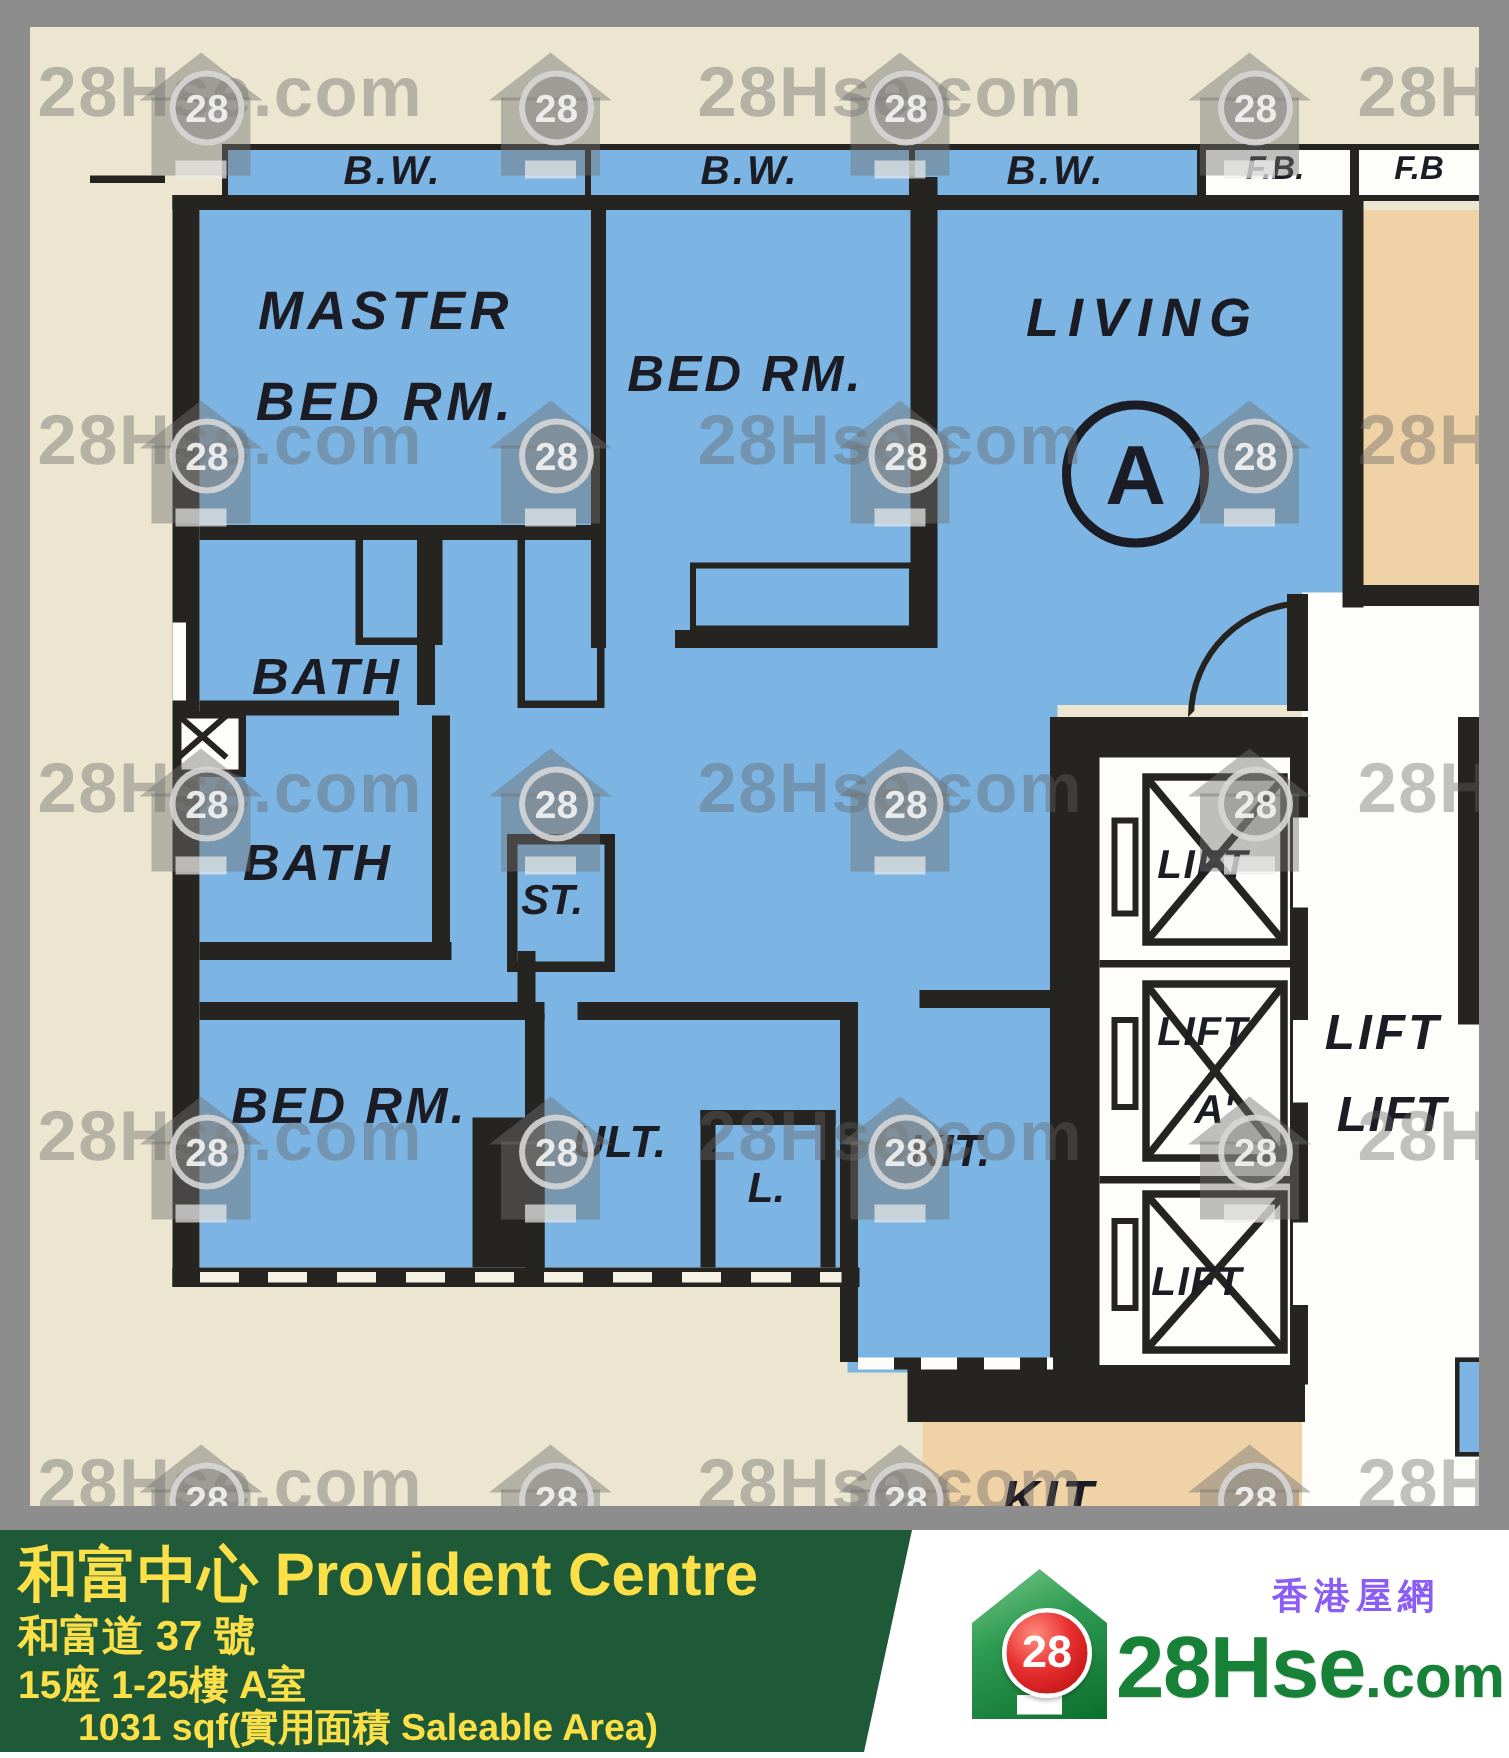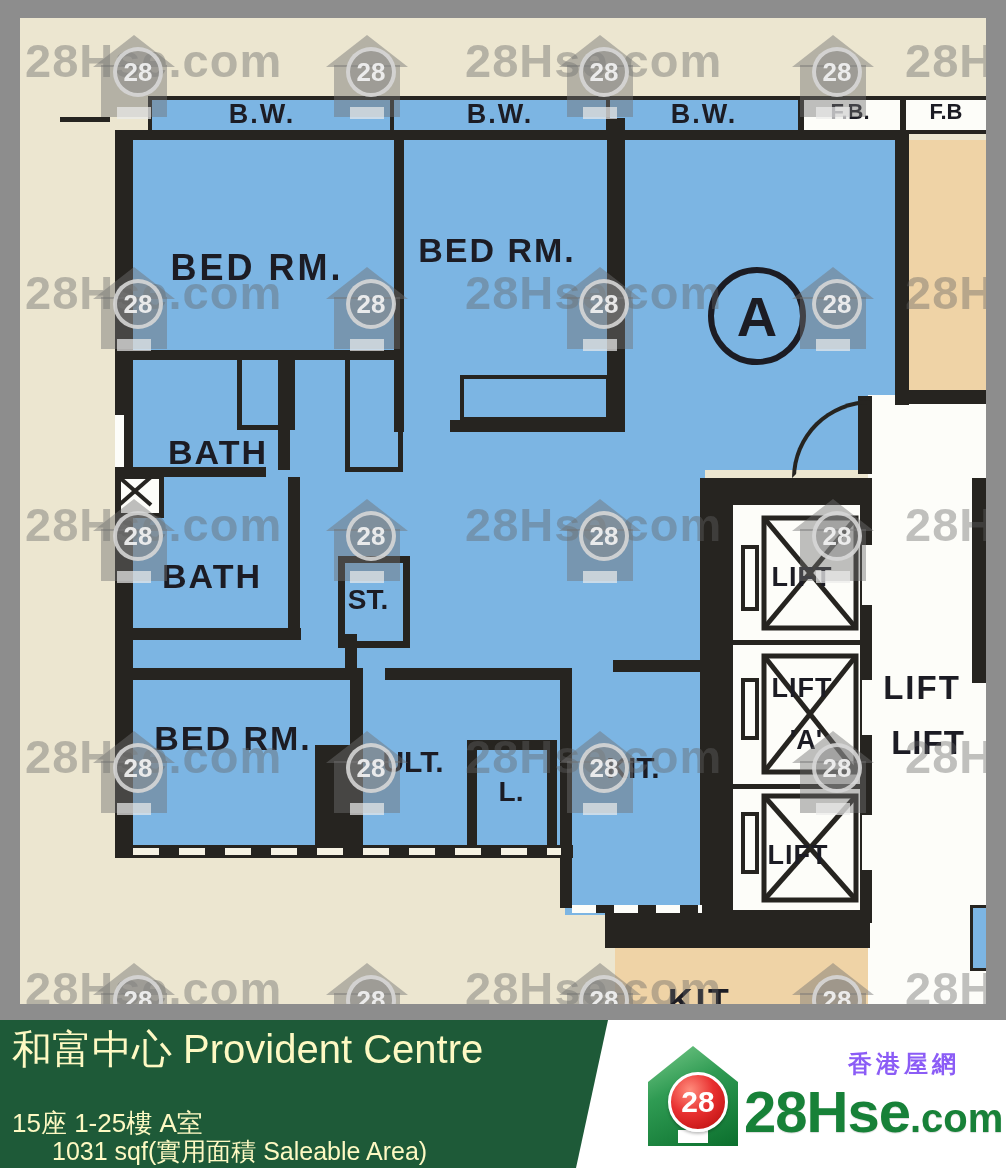--- a/index.html
+++ b/index.html
@@ -5,21 +5,21 @@
   html,body{margin:0;padding:0;}
   body{font-family:"Liberation Sans","DejaVu Sans",sans-serif;}
   #canvas{position:relative;width:1006px;height:1172px;background:#8d8d8d;overflow:hidden;}
   .abs{position:absolute;}
   .wall{position:absolute;background:#262420;}
   .blue{position:absolute;background:#7cb5e3;}
   .tan{position:absolute;background:#efd3a6;}
   .white{position:absolute;background:#fdfdf9;}
   .outline{position:absolute;border:4px solid #262420;background:transparent;}
   .lbl{position:absolute;transform:translate(-50%,-50%);font-weight:bold;color:#1c1c24;
-       white-space:nowrap;z-index:14;font-family:"Liberation Sans","DejaVu Sans",sans-serif;}
+       white-space:nowrap;z-index:14;font-family:"Liberation Sans","DejaVu Sans",sans-serif;font-style:italic;}
   #plan-layer{position:absolute;left:0;top:0;width:1006px;height:1004px;overflow:hidden;z-index:1;}
   .hatch{position:absolute;background:
      repeating-linear-gradient(45deg, rgba(70,70,70,.85) 0 2px, rgba(255,255,255,.9) 2px 6px);
      border-top:2px solid #333;border-bottom:2px solid #333;}
   .win-dash{position:absolute;background:
      repeating-linear-gradient(90deg,#f6f2e3 0 26px, transparent 26px 46px);z-index:6;}
   .bwbox{position:absolute;border:4px solid #262420;background:#7cb5e3;z-index:5;}
   .fbbox{position:absolute;border:4px solid #262420;background:#fdfdf9;z-index:5;}
   .wall{z-index:5;}
   .fill{z-index:2;}
@@ -45,21 +45,21 @@
      border:4px solid rgba(225,225,225,.8);border-radius:50%;background:rgba(135,135,135,.5);
      color:rgba(242,242,242,.92);font-weight:bold;font-size:26px;line-height:42px;text-align:center;}
   .wm-icon i{position:absolute;left:24px;bottom:2px;width:34px;height:12px;
      background:rgba(235,235,235,.7);z-index:1;}
   
   .frame{position:absolute;background:#8d8d8d;z-index:30;}
   
   #footer{position:absolute;left:0;top:1020px;width:1006px;height:152px;background:#ffffff;z-index:40;}
   #green-poly{position:absolute;left:0;top:0;width:1006px;height:148px;background:#1e5a38;
      clip-path:polygon(0 0,608px 0,576px 148px,0 148px);}
-  .ft{position:absolute;color:#fef9c3;font-weight:normal;white-space:nowrap;}
+  .ft{position:absolute;color:#fde047;font-weight:bold;white-space:nowrap;}
   .logo-house{position:absolute;left:648px;top:26px;width:90px;height:100px;
      background:linear-gradient(155deg,#79ca8a 0%,#2f9b53 40%,#0b6f2d 100%);
      clip-path:polygon(50% 0,100% 36%,100% 100%,0 100%,0 36%);}
   .logo-door{position:absolute;left:678px;top:110px;width:30px;height:13px;background:#fff;}
   .logo-badge{position:absolute;left:668px;top:52px;width:54px;height:54px;border:3px solid #fff;
      border-radius:50%;background:radial-gradient(circle at 35% 28%,#ff8d7d 0%,#e83030 45%,#b50a0a 100%);
      color:#fff;font-weight:bold;font-size:30px;line-height:54px;text-align:center;
      font-family:"Liberation Sans",sans-serif;box-shadow:0 2px 3px rgba(0,0,0,.25);}
   .logo-text{position:absolute;left:744px;top:58px;font-weight:bold;font-size:58px;
      color:#178138;letter-spacing:-1px;font-family:"Liberation Sans",sans-serif;
@@ -160,22 +160,24 @@
           <line x1="856" y1="796" x2="764" y2="900"></line>
       </g>
     </svg>
 
     <div class="lbl" style="left:262px;top:114px;font-size:27px;letter-spacing:2px;">B.W.</div>
     <div class="lbl" style="left:500px;top:114px;font-size:27px;letter-spacing:2px;">B.W.</div>
     <div class="lbl" style="left:704px;top:114px;font-size:27px;letter-spacing:2px;">B.W.</div>
     <div class="lbl" style="left:850px;top:112px;font-size:22px;">F.B.</div>
     <div class="lbl" style="left:946px;top:112px;font-size:22px;">F.B</div>
 
+    <div class="lbl" style="left:257px;top:207px;font-size:36px;letter-spacing:3px;">MASTER</div>
     <div class="lbl" style="left:257px;top:268px;font-size:36px;letter-spacing:3px;">BED RM.</div>
     <div class="lbl" style="left:497px;top:250px;font-size:34px;letter-spacing:2px;">BED RM.</div>
+    <div class="lbl" style="left:762px;top:212px;font-size:36px;letter-spacing:6px;">LIVING</div>
     <div class="circleA">
         <span>A</span>
       </div>
     <div class="lbl" style="left:218px;top:452px;font-size:34px;letter-spacing:2px;">BATH</div>
     <div class="lbl" style="left:212px;top:576px;font-size:34px;letter-spacing:2px;">BATH</div>
     <div class="lbl" style="left:368px;top:600px;font-size:28px;">ST.</div>
     <div class="lbl" style="left:233px;top:738px;font-size:34px;letter-spacing:2px;">BED RM.</div>
     <div class="lbl" style="left:413px;top:762px;font-size:30px;">ULT.</div>
     <div class="lbl" style="left:511px;top:792px;font-size:28px;">L.</div>
     <div class="lbl" style="left:633px;top:768px;font-size:30px;">KIT.</div>
@@ -284,20 +286,21 @@
   </div>
 
   <div class="frame" style="left:0;top:0;width:1006px;height:18px;"></div>
   <div class="frame" style="left:0;top:0;width:20px;height:1020px;"></div>
   <div class="frame" style="left:986px;top:0;width:20px;height:1020px;"></div>
   <div class="frame" style="left:0;top:1004px;width:1006px;height:16px;"></div>
 
   <div id="footer">
     <div id="green-poly">
       <div class="ft" style="left:12px;top:2px;font-size:40px;">和富中心 Provident Centre</div>
+      <div class="ft" style="left:12px;top:52px;font-size:28px;">和富道 37 號</div>
       <div class="ft" style="left:12px;top:86px;font-size:26px;">15座 1-25樓 A室</div>
       <div class="ft" style="left:12px;top:115px;font-size:25px;margin-left:40px;">1031 sqf(實用面積 Saleable Area)</div>
     </div>
     <div style="position:absolute;left:640px;top:20px;width:360px;height:125px;cursor:pointer;">
       <div class="site-cn" style="left:208px;top:8px;">香港屋網</div>
       <div class="logo-house" style="left:8px;top:6px;"></div>
       <div class="logo-door" style="left:38px;top:90px;"></div>
       <div class="logo-badge" style="left:28px;top:32px;">28</div>
       <div class="logo-text" style="left:104px;top:38px;">
         <span>28Hse</span><span class="dotcom">.com</span>

